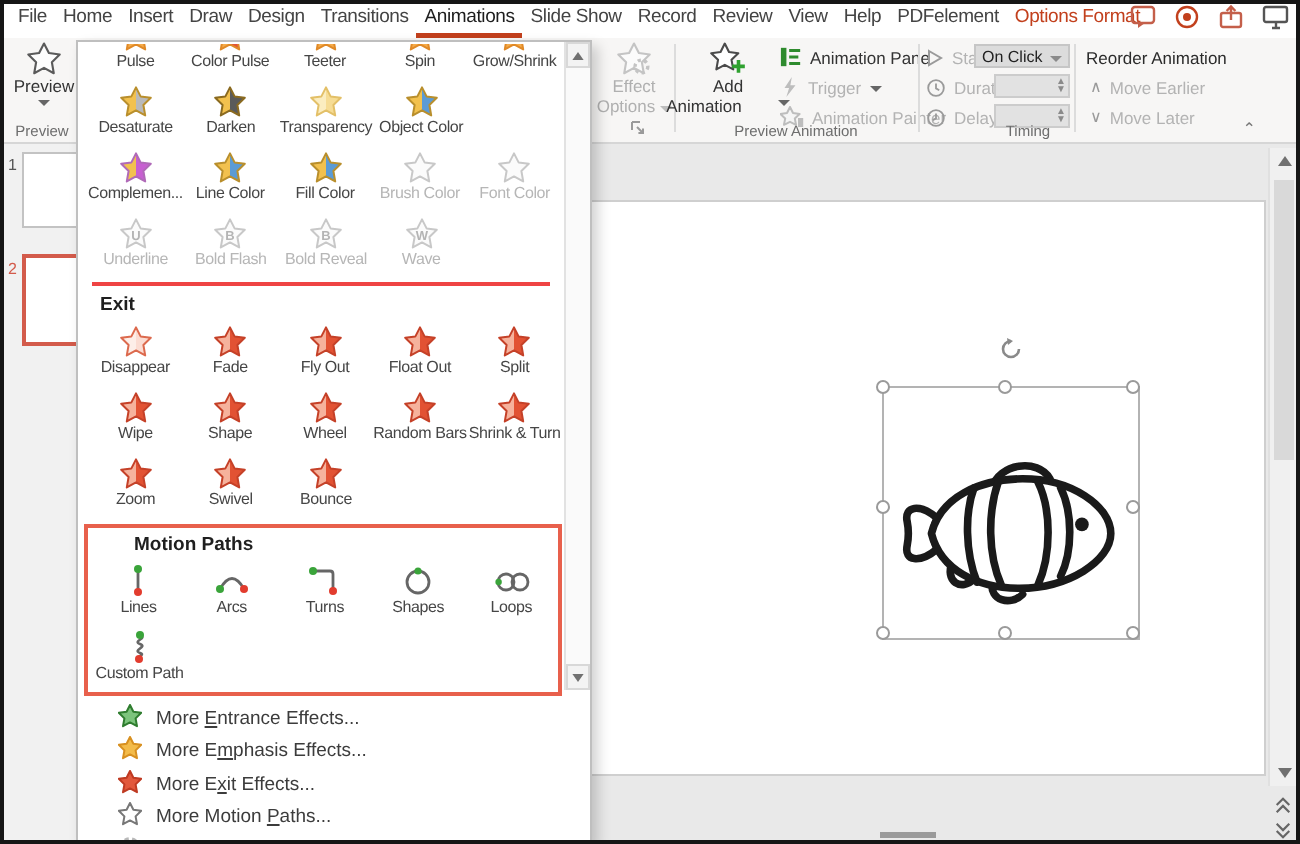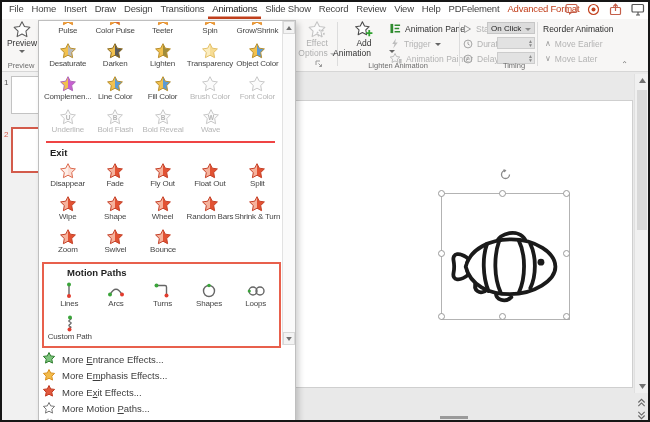--- a/index.html
+++ b/index.html
@@ -60,21 +60,21 @@
   .g-cell { width: 47.6px; display: flex; flex-direction: column; align-items: center; padding-top: 2px; cursor: default; }
   .g-icon { height: 18px; display: flex; align-items: flex-end; justify-content: center; }
   .g-label { font-size: 8px; color: #464646; white-space: nowrap; margin-top: 0px; letter-spacing: -0.2px; }
   .g-label.dis { color: #b6b6b6; }
   .g-header { font-size: 9.5px; font-weight: bold; color: #1f1f1f; border-top: 2px solid #ef4444; margin: 3px 6px 0 2px; padding: 4px 0 1px 4px; }
   .motion-box { border: 2px solid #e8604c; margin: 4px 0px 0 -2px; padding: 0 0 1px 2px; }
   .motion-box .g-header { border-top: none; margin-top: 0; padding-top: 3px; margin-left: 17px; }
   .gscroll { position: absolute; right: 0; top: 0; width: 13px; height: 324px; background: #fafafa; border-left: 1px solid #e2e2e2; z-index: 2; }
   .gsbtn { position: absolute; left: 0; width: 12px; height: 13px; background: #f3f3f3; border: 1px solid #d8d8d8; display: flex; align-items: center; justify-content: center; }
   .gmenu { padding-top: 3px; }
-  .menu-item { display: flex; align-items: center; height: 16.5px; padding-left: 4px; gap: 7px; font-size: 9.5px; color: #3c3c3c; }
+  .menu-item { display: flex; align-items: center; height: 16.5px; padding-left: 20px; gap: 7px; font-size: 9.5px; color: #3c3c3c; }
   .menu-item.dis { color: #b6b6b6; }
   .menu-item u { text-decoration: underline; }
 </style>
 </head>
 <body>
 
 <div class="app">
 
   <div class="menubar">
     <div id="tabs" style="display:flex">
@@ -84,21 +84,21 @@
         <span class="tab">Draw</span>
         <span class="tab">Design</span>
         <span class="tab">Transitions</span>
         <span class="tab active">Animations</span>
         <span class="tab">Slide Show</span>
         <span class="tab">Record</span>
         <span class="tab">Review</span>
         <span class="tab">View</span>
         <span class="tab">Help</span>
         <span class="tab">PDFelement</span>
-        <span class="tab accent">Advanced Format</span>
+        <span class="tab accent">Options Format</span>
       </div>
     <div class="menu-icons">
       <span><svg width="13" height="13" viewBox="0 0 13 13">
             <rect x="1" y="1.5" width="11" height="8" rx="1.5" fill="none" stroke="#c45f4a" stroke-width="1.2"></rect>
             <path d="M4 9.5 L4 12 L7.5 9.5" fill="#c45f4a"></path>
           </svg></span>
       <span><svg width="13" height="13" viewBox="0 0 13 13">
             <circle cx="6.5" cy="6.5" r="5" fill="none" stroke="#c2401d" stroke-width="1.2"></circle>
             <circle cx="6.5" cy="6.5" r="2" fill="#c2401d"></circle>
           </svg></span>
@@ -166,21 +166,21 @@
       <span>Trigger</span>
       <span class="caret"></span>
     </div>
     <div class="smallrow dis" style="left:390px; top:33px">
       <svg width="12" height="11" viewBox="0 0 12 11">
           <path d="M5 .5 L6.5 3.5 L9.8 4 L7.4 6.2 L8 9.4 L5 7.9 L2 9.4 L2.6 6.2 L.2 4 L3.5 3.5 Z" fill="#f5f5f5" stroke="#bdbdbd" stroke-linejoin="round"></path>
           <rect x="9" y="6" width="2.6" height="4.5" fill="#bdbdbd"></rect>
         </svg>
       <span>Animation Painter</span>
     </div>
-    <div class="grouplabel" style="left:337px; width:122px">Lighten Animation</div>
+    <div class="grouplabel" style="left:337px; width:122px">Preview Animation</div>
     <div class="rsep" style="left:459px"></div>
 
     <div class="smallrow dis" style="left:463px; top:3px">
       <svg width="9" height="10" viewBox="0 0 9 10">
           <path d="M1.5 1.5 L7.5 5 L1.5 8.5 Z" fill="none" stroke="#9a9a9a"></path>
         </svg>
       <span>Start:</span>
     </div>
     <div class="combo" style="position:absolute; left:487px; top:3px">
       <span>On Click</span>
@@ -387,34 +387,20 @@
                 </defs>
                 <path d="M8 .7 L10.3 5.2 L15.4 5.9 L11.7 9.5 L12.6 14.7 L8 12.2 L3.4 14.7 L4.3 9.5 L.6 5.9 L5.7 5.2 Z" fill="url(#gd6)" stroke="#8a6a20" stroke-linejoin="round"></path>
               </svg>
             </div>
             <div class="g-label">Darken</div>
           </div>
           <div class="g-cell">
             <div class="g-icon">
               <svg width="16" height="16" viewBox="0 0 16 16">
                 <defs>
-                  <linearGradient id="gd7" x1="0" y1="0" x2="1" y2="0">
-                    <stop offset="0.5" stop-color="#f2c14e"></stop>
-                    <stop offset="0.5" stop-color="#a08c3a"></stop>
-                  </linearGradient>
-                </defs>
-                <path d="M8 .7 L10.3 5.2 L15.4 5.9 L11.7 9.5 L12.6 14.7 L8 12.2 L3.4 14.7 L4.3 9.5 L.6 5.9 L5.7 5.2 Z" fill="url(#gd7)" stroke="#b98f2d" stroke-linejoin="round"></path>
-              </svg>
-            </div>
-            <div class="g-label">Lighten</div>
-          </div>
-          <div class="g-cell">
-            <div class="g-icon">
-              <svg width="16" height="16" viewBox="0 0 16 16">
-                <defs>
                   <linearGradient id="gd8" x1="0" y1="0" x2="1" y2="0">
                     <stop offset="0.5" stop-color="#fbedc0"></stop>
                     <stop offset="0.5" stop-color="#f6dc94"></stop>
                   </linearGradient>
                 </defs>
                 <path d="M8 .7 L10.3 5.2 L15.4 5.9 L11.7 9.5 L12.6 14.7 L8 12.2 L3.4 14.7 L4.3 9.5 L.6 5.9 L5.7 5.2 Z" fill="url(#gd8)" stroke="#e3c068" stroke-linejoin="round"></path>
               </svg>
             </div>
             <div class="g-label">Transparency</div>
           </div>

